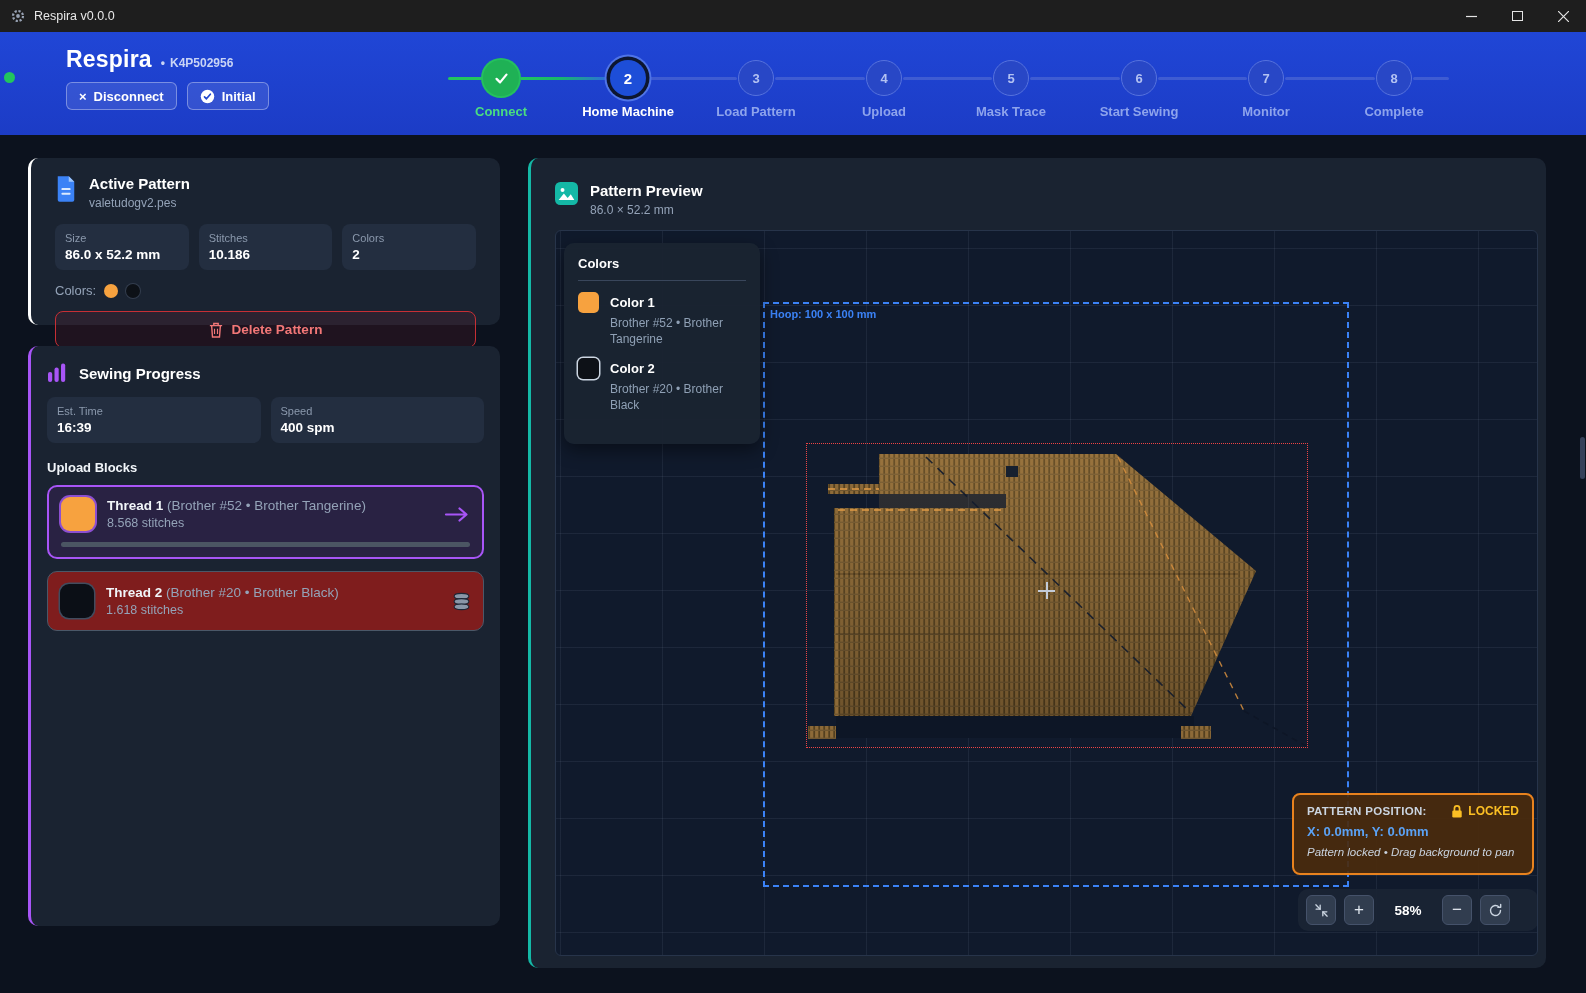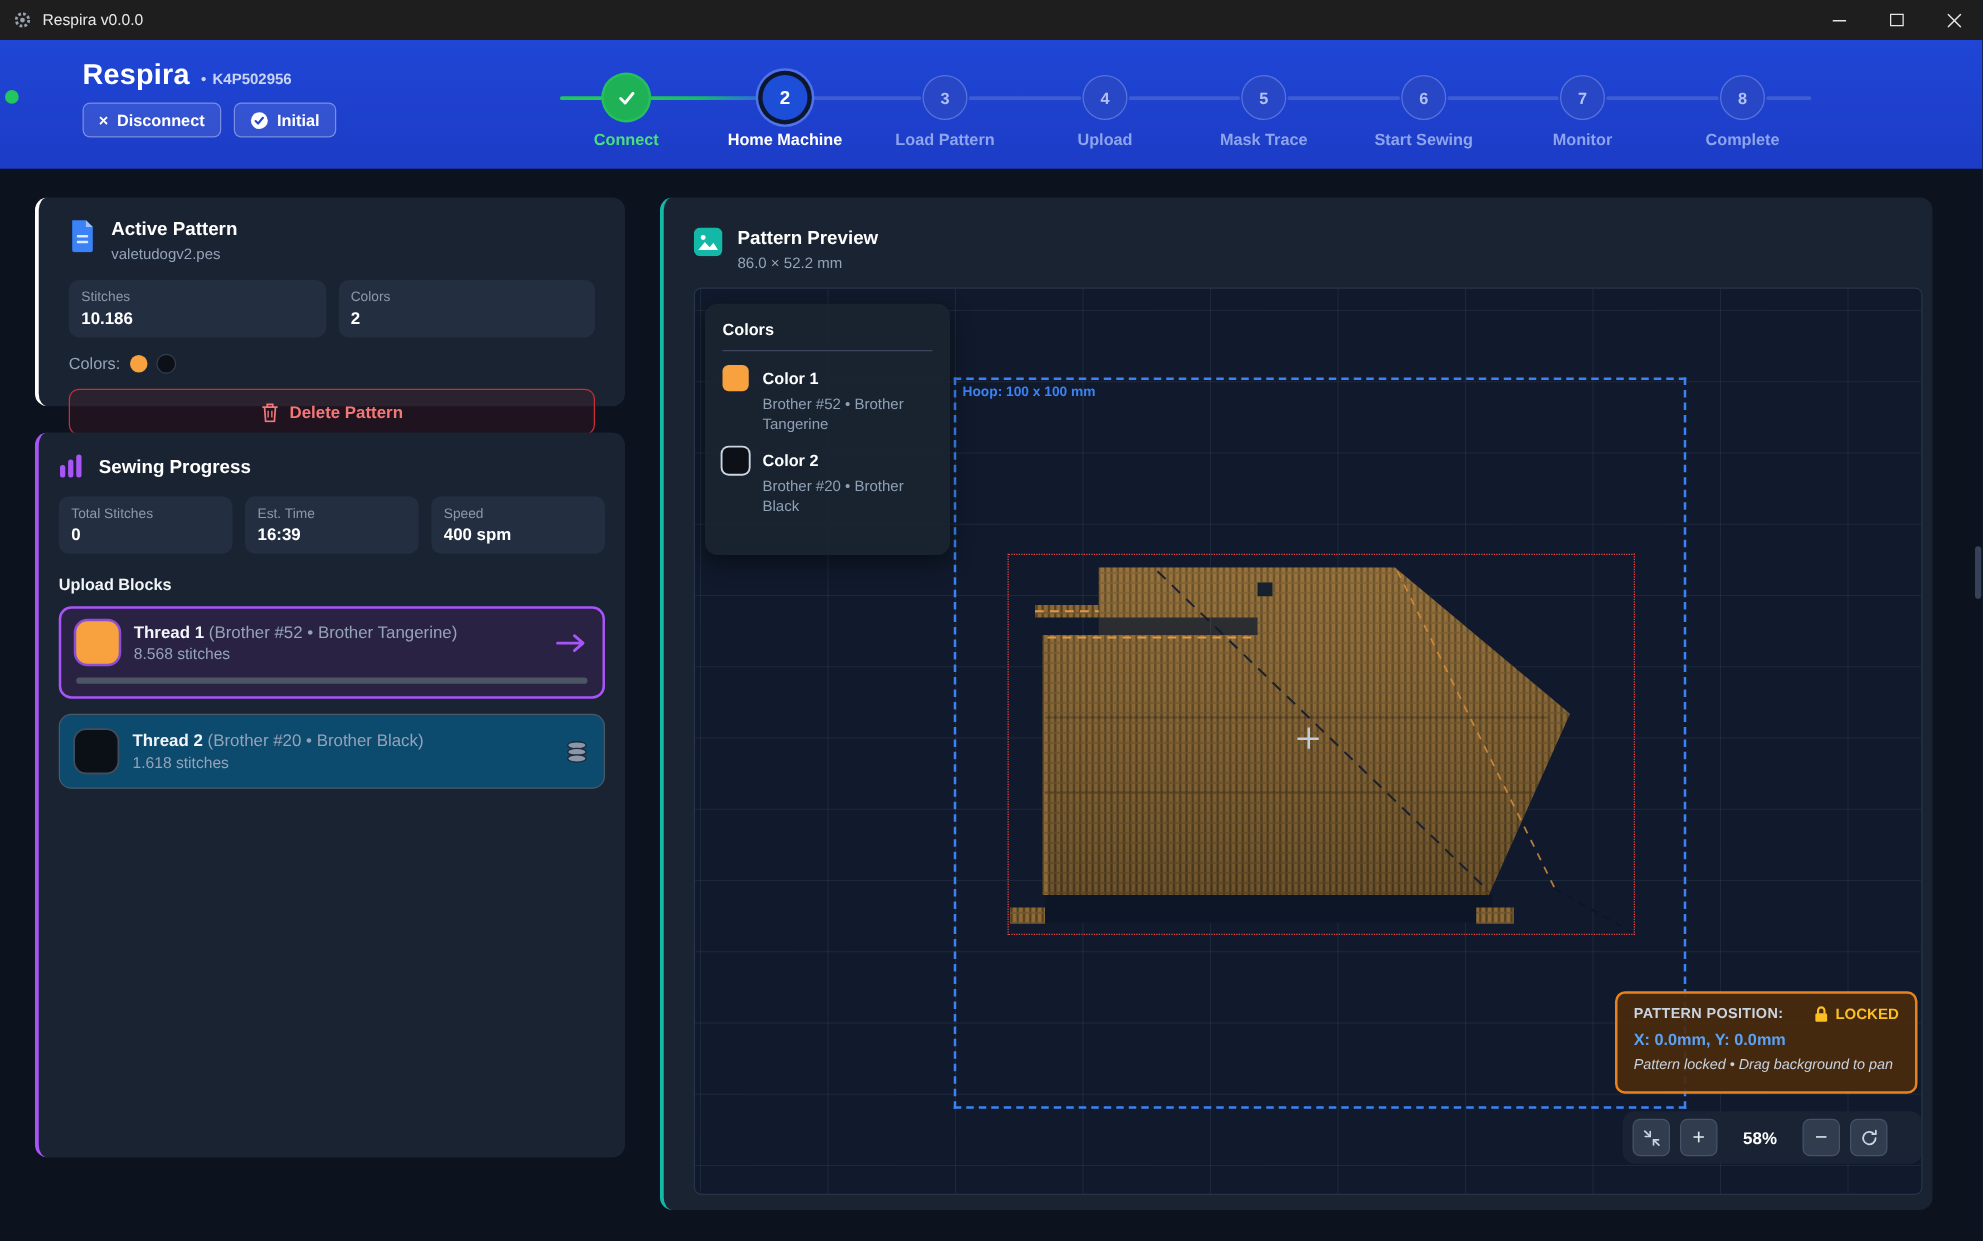--- a/index.html
+++ b/index.html
@@ -63,21 +63,21 @@
   .delete-btn { margin-top:13px; width:100%; height:37px; display:flex; align-items:center; justify-content:center; gap:9px;
     background:rgba(170,30,40,0.12); border:1.5px solid #c62f35; border-radius:8px;
     color:#f27777; font-size:13.5px; font-weight:bold; cursor:pointer; }
   .ready-box { margin-top:14px; background:#1c2a46; border-left:4px solid #3b82f6; border-radius:8px;
     padding:11px 12px 11px 15px; display:flex; gap:12px; align-items:flex-start; }
   .ready-title { font-size:13.5px; font-weight:bold; color:#fff; }
   .ready-desc { font-size:12.5px; color:#94a3b8; margin-top:3px; }
   .cb-label { margin-top:17px; font-size:13px; font-weight:bold; color:#f1f5f9; }
   .thread { border-radius:10px; padding:10px 12px; margin-top:10px; }
   .thread.t1 { border:2px solid #a855f7; background:#29224048; background:#292243; }
-  .thread.t2 { border:1.5px solid #4b5868; background:#0c4a6e; margin-top:12px; padding:12px; }
+  .thread.t2 { border:1.5px solid #4b5868; background:#7f1d1d; margin-top:12px; padding:12px; }
   .thread-top { display:flex; align-items:center; gap:12px; }
   .swatch { width:34px; height:34px; border-radius:9px; flex:none; }
   .swatch.orange { background:#f7a23f; box-shadow:0 0 0 2px #8d4fd1; }
   .swatch.black { background:#0b0f16; box-shadow:0 0 0 1.5px #414c5e; }
   .thread-info { flex:1; }
   .thread-name { font-size:13.5px; color:#94a3b8; }
   .thread-name b { color:#f1f5f9; }
   .thread-stitches { font-size:12.5px; color:#94a3b8; margin-top:3px; }
   .progress-track { margin-top:11px; height:5px; background:#4b5563; border-radius:3px; }
   
@@ -252,20 +252,24 @@
           <rect x="7" y="14" width="10" height="2.2" rx="1" fill="#dbeafe"></rect>
           <rect x="7" y="19" width="10" height="2.2" rx="1" fill="#dbeafe"></rect>
         </svg>
         <div>
           <div class="card-title">Active Pattern</div>
           <div class="card-sub">valetudogv2.pes</div>
         </div>
       </div>
       <div class="stats-row">
         <div class="stat-box">
+          <div class="stat-label">Size</div>
+          <div class="stat-value">86.0 x 52.2 mm</div>
+        </div>
+        <div class="stat-box">
           <div class="stat-label">Stitches</div>
           <div class="stat-value">10.186</div>
         </div>
         <div class="stat-box">
           <div class="stat-label">Colors</div>
           <div class="stat-value">2</div>
         </div>
       </div>
       <div class="colors-row">
         <span class="lbl">Colors:</span>
@@ -284,24 +288,20 @@
     <div class="card card-sew">
       <div class="card-head" style="align-items:center">
         <svg width="20" height="20" viewBox="0 0 20 20">
           <rect x="1" y="9" width="4.2" height="10" rx="2" fill="#a855f7"></rect>
           <rect x="7.5" y="4.5" width="4.2" height="14.5" rx="2" fill="#a855f7"></rect>
           <rect x="14" y="0.5" width="4.2" height="18.5" rx="2" fill="#a855f7"></rect>
         </svg>
         <div class="card-title">Sewing Progress</div>
       </div>
       <div class="stats-row">
-        <div class="stat-box">
-          <div class="stat-label">Total Stitches</div>
-          <div class="stat-value">0</div>
-        </div>
         <div class="stat-box">
           <div class="stat-label">Est. Time</div>
           <div class="stat-value">16:39</div>
         </div>
         <div class="stat-box">
           <div class="stat-label">Speed</div>
           <div class="stat-value">400 spm</div>
         </div>
       </div>
       <div class="cb-label">Upload Blocks</div>

